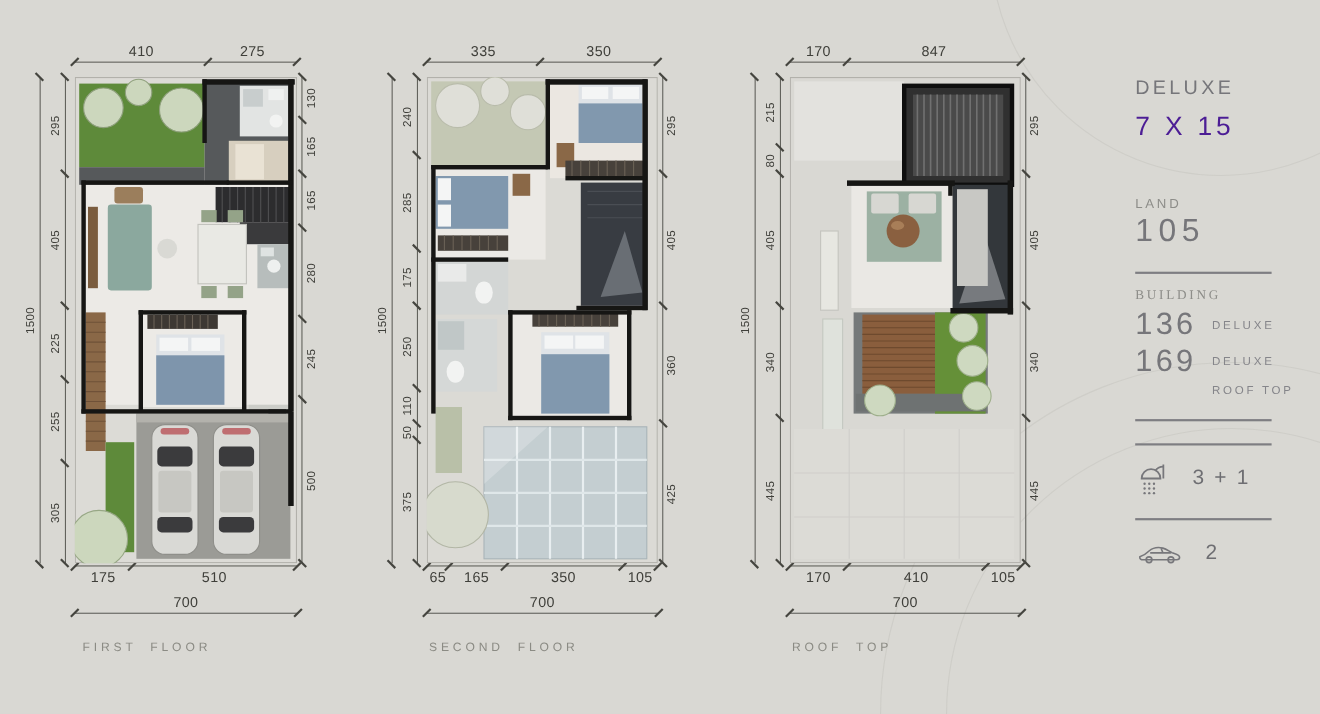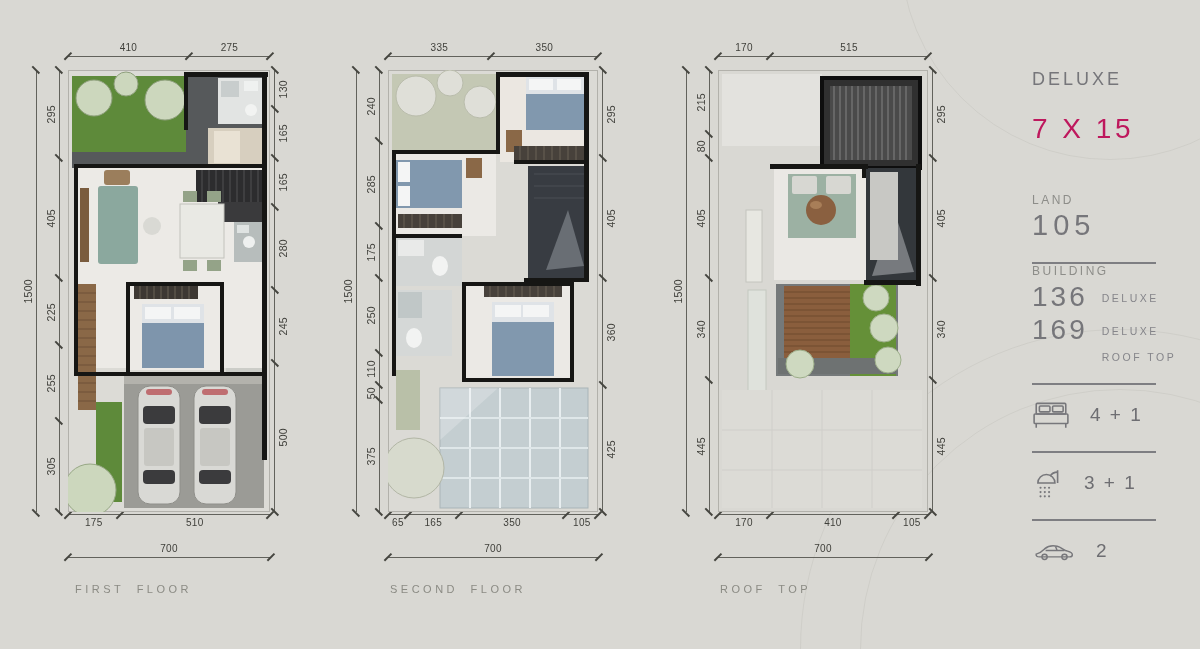--- a/index.html
+++ b/index.html
@@ -12,21 +12,21 @@
   }
   .contour { position:absolute; border:1px solid rgba(120,120,108,0.10); border-radius:50%; }
   .c1 { width:520px; height:520px; right:-180px; bottom:-260px; }
   .c2 { width:640px; height:640px; right:-240px; bottom:-320px; }
   .c3 { width:420px; height:420px; right:-120px; top:-260px; }
 
   
   .dim-strip { position:absolute; display:flex; }
   .dim-strip .seg { position:relative; display:flex; overflow:visible; }
   .dim-strip span {
-    font-size:10px; color:#3f3f3a; line-height:1; white-space:nowrap;
+    font-size:13px; color:#3f3f3a; line-height:1; white-space:nowrap;
     letter-spacing:0.3px;
   }
   
   .ht { height:17px; }
   .ht .seg { border-bottom:1.2px solid #62625c; align-items:flex-end; justify-content:center; }
   .ht .seg span { margin-bottom:3px; }
   .ht .seg::before, .ht .seg.end::after {
     content:''; position:absolute; bottom:-5px; width:1.5px; height:10px;
     background:#45453f; transform:rotate(45deg);
   }
@@ -63,26 +63,26 @@
 
   .floor-label {
     position:absolute; top:583px; font-size:11px; letter-spacing:3.5px;
     word-spacing:6px; color:#8b8b84;
   }
 
   
   .info { position:absolute; left:1032px; top:62px; width:152px; }
   .info .title   { font-size:35px; font-weight:500; letter-spacing:1.5px; color:#636367; }
   .info .subtitle{ font-size:18px; letter-spacing:3px; color:#76767a; margin-top:7px; }
-  .info .size    { font-size:28px; letter-spacing:3.5px; color:#be185d; margin-top:23px; }
+  .info .size    { font-size:24px; letter-spacing:3.5px; color:#4c1d95; margin-top:12px; }
   .info .land-label, .info .bld-label { font-size:12px; letter-spacing:2.5px; color:#8d8d89; }
   .info .land-label { margin-top:48px; }
   .info .land-value { font-size:29px; letter-spacing:5px; color:#76767a; margin-top:2px; }
   .rule { border-top:2px solid #7e7e82; width:124px; margin-top:20px; }
-  .info .bld-label { margin-top:0; }
+  .info .bld-label { margin-top:12px;font-family:Liberation Serif, serif; }
   .bld-row { display:flex; align-items:flex-start; margin-top:4px; }
   .bld-num { font-size:28px; letter-spacing:3px; color:#76767a; line-height:1.05; }
   .bld-notes { display:flex; flex-direction:column; margin-left:14px; margin-top:10px; gap:14px; }
   .bld-note { font-size:10.5px; letter-spacing:2.5px; color:#85858a; }
   .feat-row { display:flex; align-items:center; gap:20px; margin-top:14px; margin-bottom:4px; min-height:32px; }
   .feat-row svg { flex:0 0 auto; }
   .feat-val { font-size:19px; letter-spacing:2px; color:#6e6e72; }
 </style>
 </head>
 <body>
@@ -395,21 +395,21 @@
     <rect x="182" y="212" width="4" height="100"></rect>
     <rect x="74" y="308" width="112" height="4"></rect>
   </g>
 </svg>
 
 <div class="dim-strip ht" style="left:718px; top:40px; width:210px;">
   <div class="seg" style="width:24.82%">
       <span>170</span>
     </div>
   <div class="seg end" style="width:75.18%">
-      <span>515</span>
+      <span>847</span>
     </div>
 </div>
 <div class="dim-strip v vl" style="left:670px; top:70px; height:442px;">
   <div class="seg end" style="height:100%">
       <span>1500</span>
     </div>
 </div>
 <div class="dim-strip v vl" style="left:693px; top:70px; height:442px;">
   <div class="seg" style="height:14.48%">
       <span>215</span>
@@ -530,30 +530,20 @@
   <div class="bld-row">
     <span class="bld-num">169</span>
     <span class="bld-notes">
       <span class="bld-note">DELUXE</span>
       <span class="bld-note">ROOF TOP</span>
     </span>
   </div>
 
   <div class="rule"></div>
 
-  <div class="feat-row">
-    <svg width="38" height="30" viewBox="0 0 36 28" fill="none" stroke="#77777b" stroke-width="1.5">
-      <rect x="4" y="3" width="28" height="10" rx="1"></rect>
-      <rect x="7" y="5.5" width="10" height="5.5" rx="1"></rect>
-      <rect x="19.5" y="5.5" width="10" height="5.5" rx="1"></rect>
-      <rect x="2" y="13" width="32" height="9" rx="1"></rect>
-      <path d="M4 22V26M32 22V26"></path>
-    </svg>
-    <span class="feat-val">4 + 1</span>
-  </div>
 
   <div class="rule"></div>
 
   <div class="feat-row">
     <svg width="32" height="32" viewBox="0 0 30 30" fill="none" stroke="#77777b" stroke-width="1.5">
       <path d="M5.5 15 A 8 8 0 0 1 21.5 15 Z"></path>
       <path d="M17 8.5 C18.5 6 21 4.8 24 4.8"></path>
       <path d="M24 3 V15"></path>
       <g fill="#77777b" stroke="none">
         <circle cx="8" cy="19.5" r="1"></circle>

